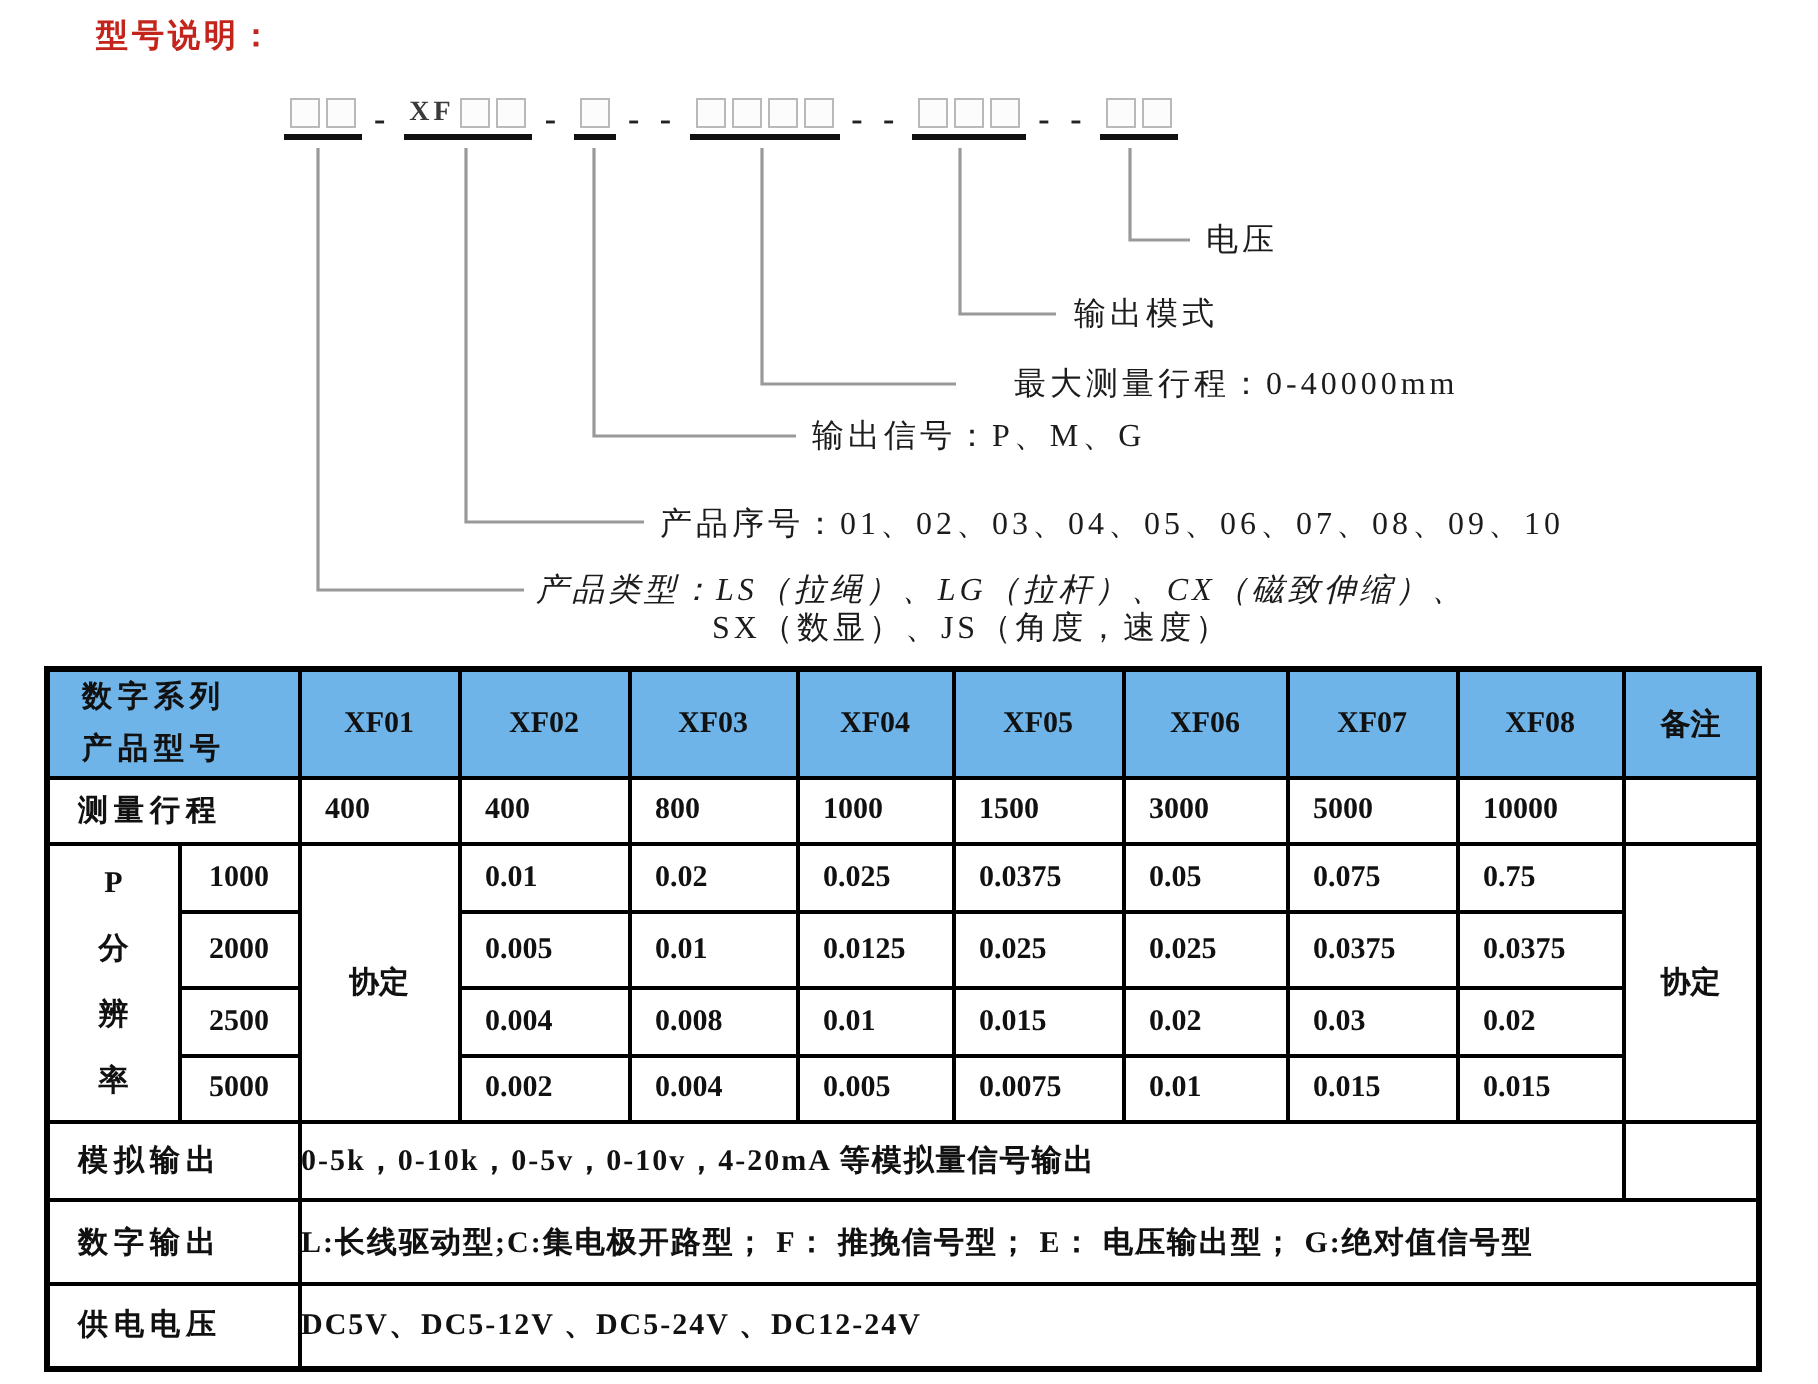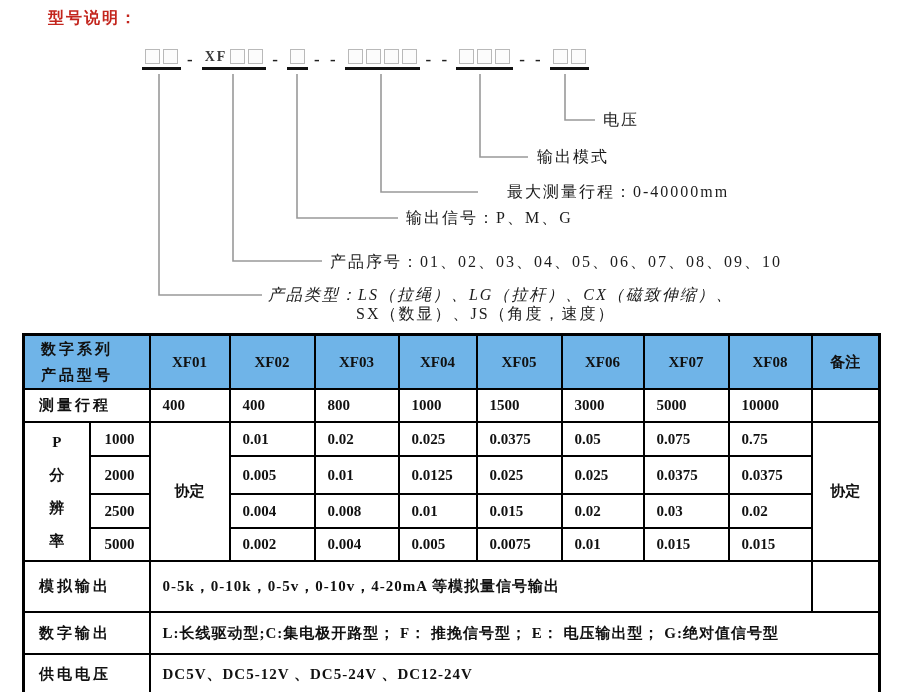--- a/index.html
+++ b/index.html
@@ -24,21 +24,21 @@
   .spec-table{position:absolute;left:22px;top:333px;border-collapse:collapse;table-layout:fixed;
               width:856px;}
   .spec-table td{border:2px solid #000;font-size:15px;font-weight:bold;padding:0 0 0 12px;
                  vertical-align:middle;overflow:hidden;white-space:nowrap;}
   .spec-table{border:3px solid #000;}
   td.hdr{background:#6fb4e8;text-align:center;padding:0;}
   td.hdr-left{background:#6fb4e8;text-align:left;padding-left:16px;line-height:26px;letter-spacing:3px;}
   td.rowlabel{letter-spacing:3px;padding-left:14px;}
   td.center{text-align:center;padding:0;}
   td.vert{text-align:center;padding:0;line-height:33px;}
-  td.longtext{padding-left:12px;letter-spacing:1px;}
+  td.longtext{padding-left:0;letter-spacing:1px;}
 </style>
 </head>
 <body>
 
 <div id="canvas">
 
   <div class="page-title">型号说明：</div>
 
   <div class="model-format">
       <span class="mf-seg">
@@ -175,21 +175,21 @@
     <tr style="height:33px">
       <td class="center">5000</td>
       <td>0.002</td>
       <td>0.004</td>
       <td>0.005</td>
       <td>0.0075</td>
       <td>0.01</td>
       <td>0.015</td>
       <td>0.015</td>
     </tr>
-    <tr style="height:51px">
+    <tr style="height:39px">
       <td colspan="2" class="rowlabel">模拟输出</td>
       <td colspan="8" class="longtext">0-5k，0-10k，0-5v，0-10v，4-20mA 等模拟量信号输出</td>
       <td></td>
     </tr>
     <tr style="height:42px">
       <td colspan="2" class="rowlabel">数字输出</td>
       <td colspan="9" class="longtext">L:长线驱动型;C:集电极开路型； F： 推挽信号型； E： 电压输出型； G:绝对值信号型</td>
     </tr>
     <tr style="height:42px">
       <td colspan="2" class="rowlabel">供电电压</td>

